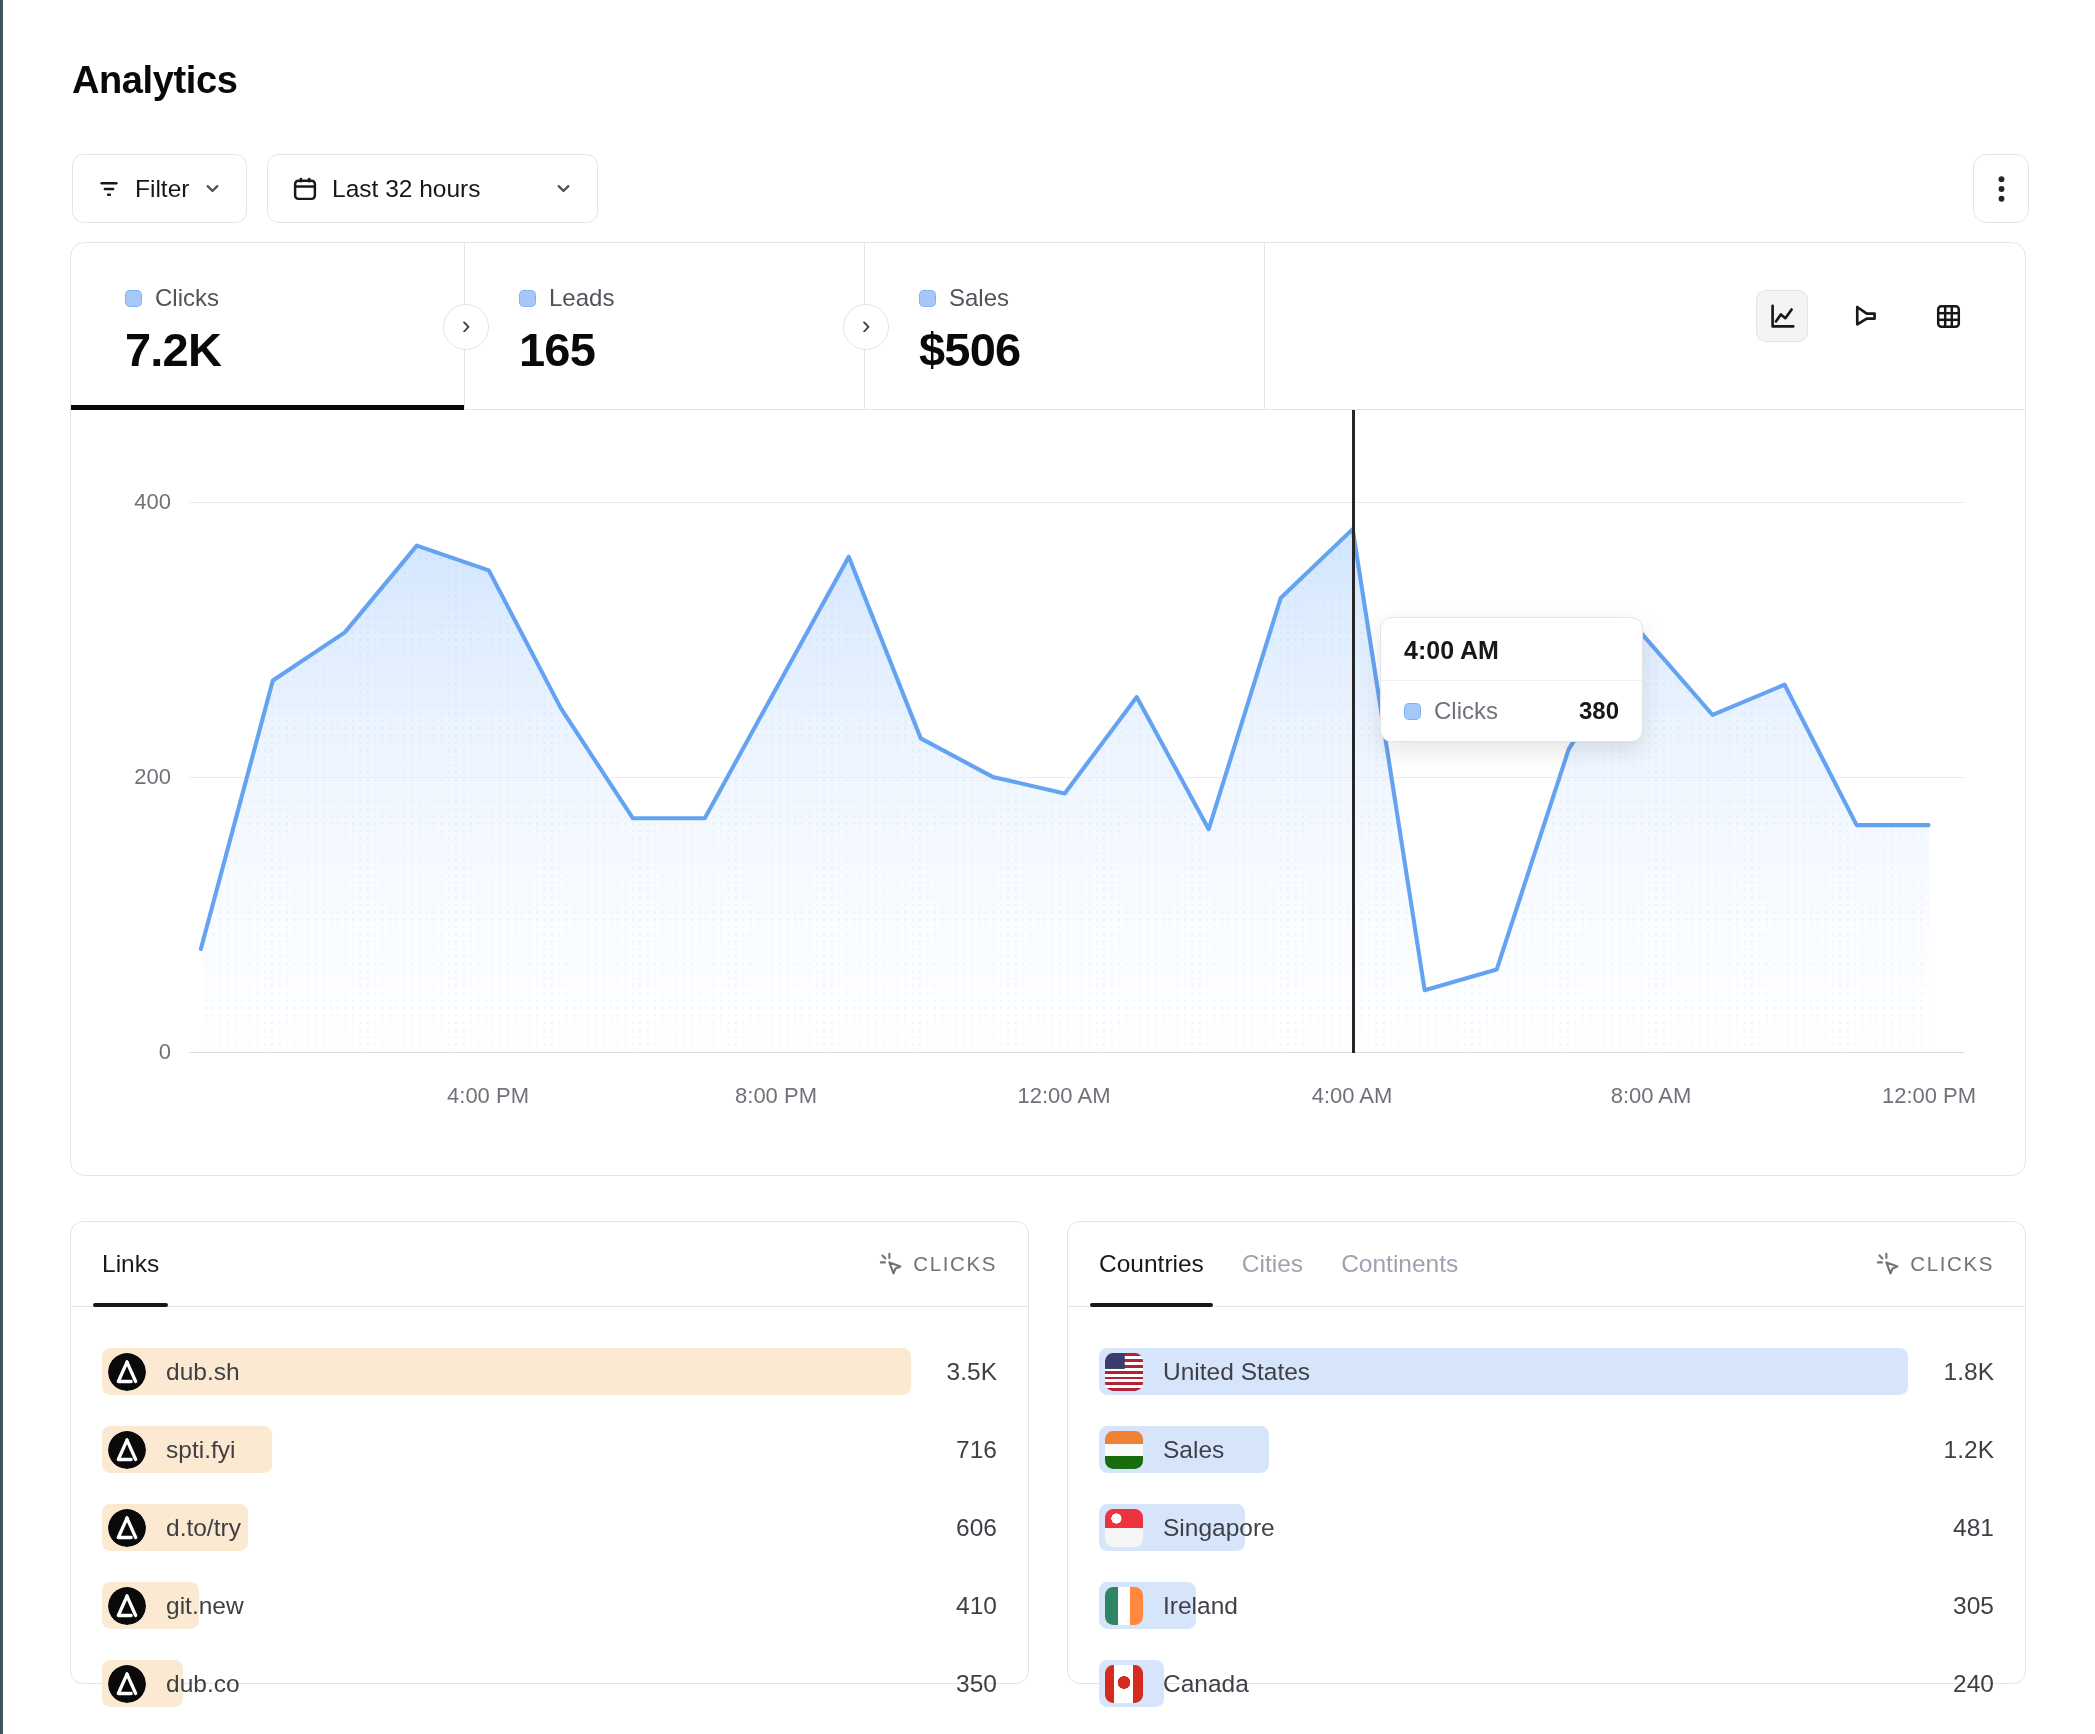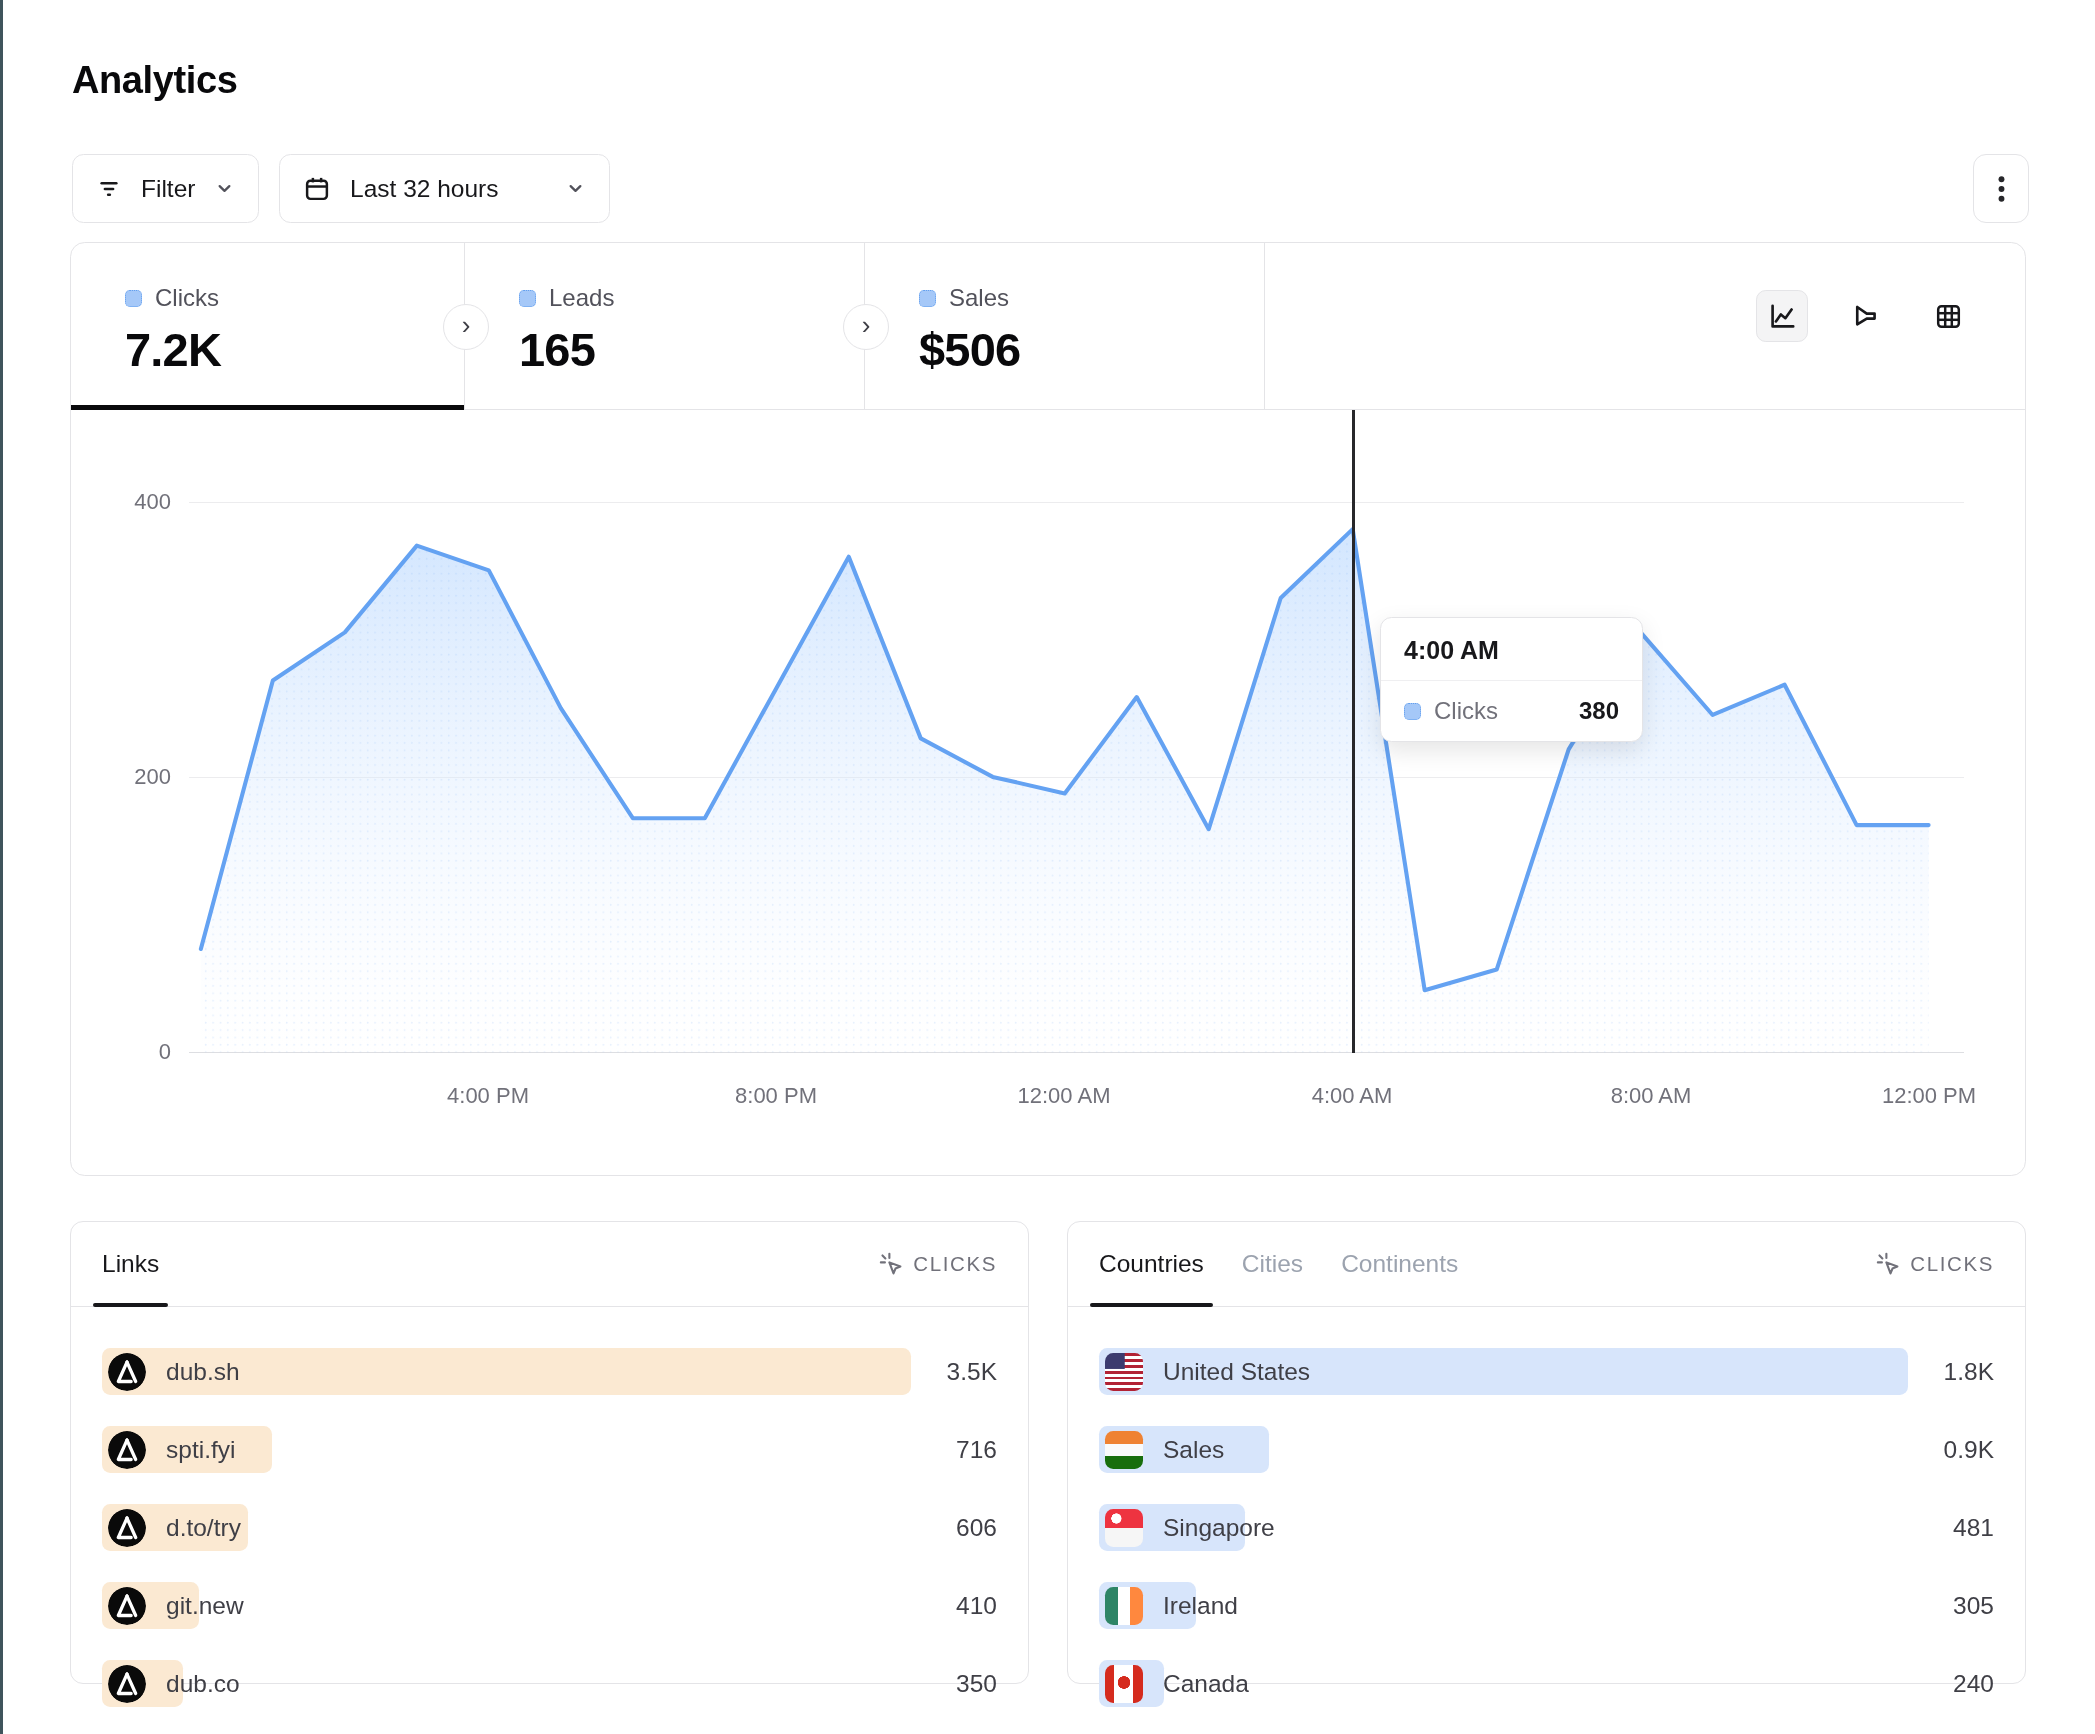--- a/index.html
+++ b/index.html
@@ -7,21 +7,21 @@
   body {
     width:2096px; height:1735px; position:relative; overflow:hidden;
     font-family:"Liberation Sans","DejaVu Sans",sans-serif; color:#09090B;
   }
   .edge-strip { position:absolute; left:0; top:0; bottom:0; width:3.3px; background:#3F545C; }
 
   
   .page-title { position:absolute; left:72px; top:59px; font-size:38px; font-weight:700; letter-spacing:-0.4px; color:#09090B; }
   .toolbar { position:absolute; left:72px; top:154px; right:67px; height:69px; display:flex; align-items:center; gap:19.6px; }
   .btn {
-    height:69px; display:flex; align-items:center; gap:19px; padding:0 23px;
+    height:69px; display:flex; align-items:center; gap:13px; padding:0 23px;
     background:#fff; border:1.2px solid #E4E4E7; border-radius:11.5px; cursor:pointer;
     font-size:24.5px; color:#18181B; font-weight:500; font-family:inherit;
   }
   .btn svg { flex:none; }
   .date-btn { width:331px; }
   .date-btn .chev { margin-left:auto; }
   .kebab-btn {
     margin-left:auto; width:56px; height:69px; background:#fff; border:1.2px solid #E4E4E7;
     border-radius:13px; display:flex; align-items:center; justify-content:center; cursor:pointer;
   }
@@ -358,21 +358,21 @@
     </div>
     <span class="row-value">1.8K</span>
   </div>
 
   <div class="row">
     <div class="bar-track">
       <div class="bar" style="width: 21%;"></div>
       <span class="row-icon flag flag-in" style="border-radius: 8.2px;"></span>
       <span class="row-label">Sales</span>
     </div>
-    <span class="row-value">0.9K</span>
+    <span class="row-value">1.2K</span>
   </div>
 
   <div class="row">
     <div class="bar-track">
       <div class="bar" style="width: 18%;"></div>
       <span class="row-icon flag flag-sg" style="border-radius: 8.2px;"></span>
       <span class="row-label">Singapore</span>
     </div>
     <span class="row-value">481</span>
   </div>

